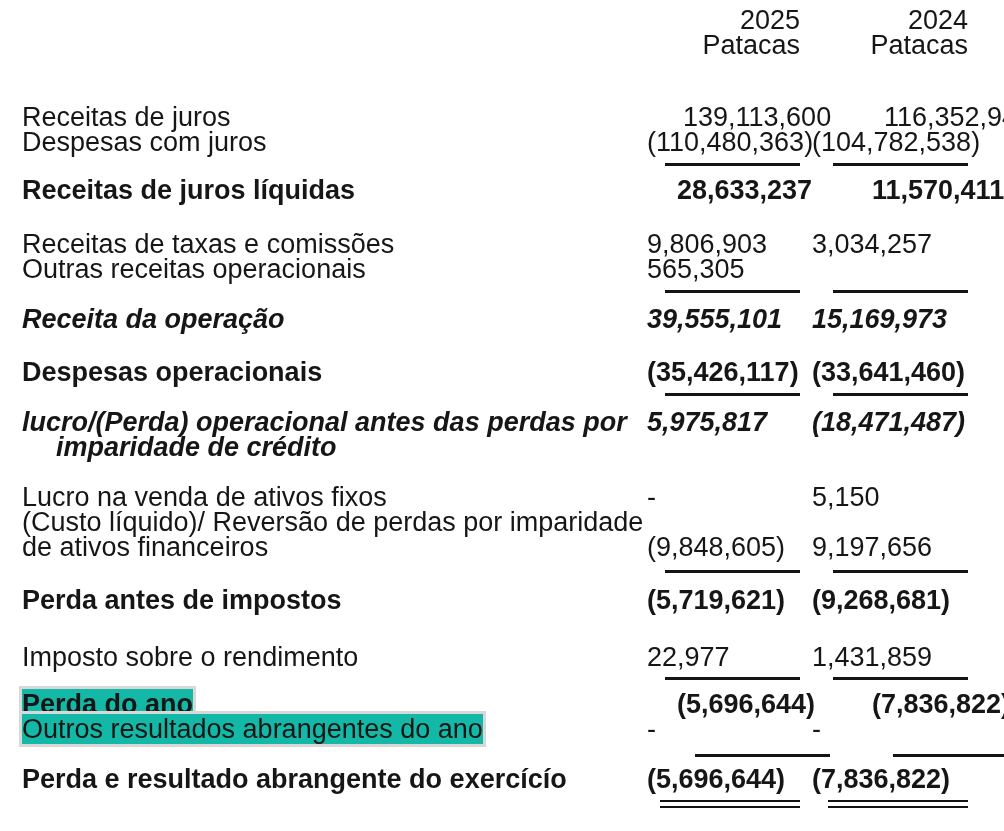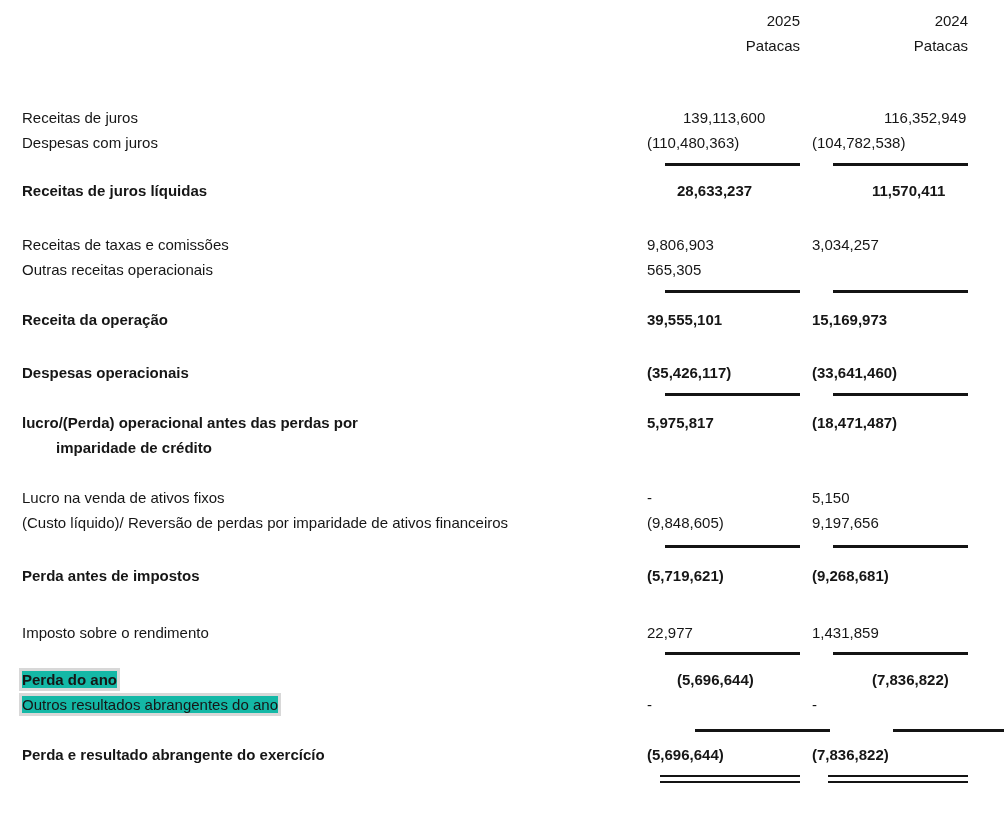--- a/index.html
+++ b/index.html
@@ -17,21 +17,21 @@
   .sheet {
     box-sizing: border-box;
     width: 1004px;
     padding: 8px 24px 0 22px;
   }
   .row, .hdr-row, .rule-row {
     display: grid;
     grid-template-columns: 625px 165px 168px;
   }
   .row, .hdr-row {
-    font-size: 15px;
+    font-size: 27px;
     line-height: 25px;
   }
   .lbl {
     text-align: left;
   }
   .amt {
     text-align: left;
     padding-right: 12px;
     white-space: nowrap;
     align-self: start;
@@ -62,21 +62,21 @@
     border-top: 2.5px solid #141414;
     border-bottom: 2.5px solid #141414;
   }
   
   .mt47 { margin-top: 47px; gap: 36px; }
   .mt32 { margin-top: 32px; }
   .mt29 { margin-top: 29px; }
   .mt28 { margin-top: 28px; }
   .mt25 { margin-top: 25px; }
   .mt15 { margin-top: 15px; }
-  .mt14 { margin-top: 14px; }
+  .mt14 { margin-top: 14px; font-style: italic; }
   .mt12 { margin-top: 12px; gap: 30px; }
   .mt10 { margin-top: 10px; }
   .mt8  { margin-top: 8px; }
   .mt7  { margin-top: 7px; }
 </style>
 </head>
 <body>
 
 <div class="sheet">
 

